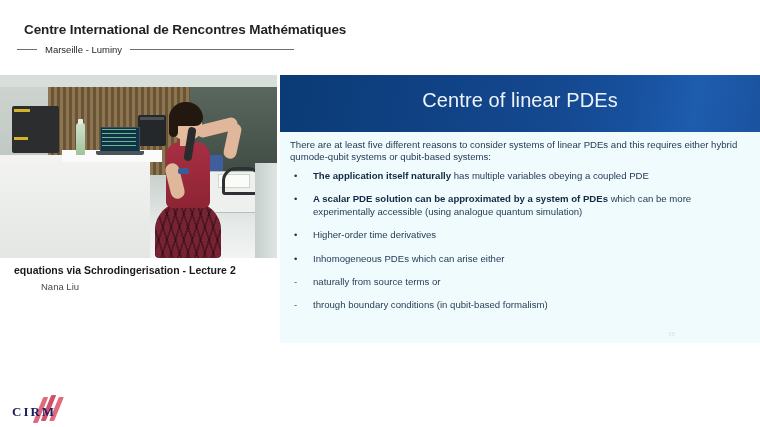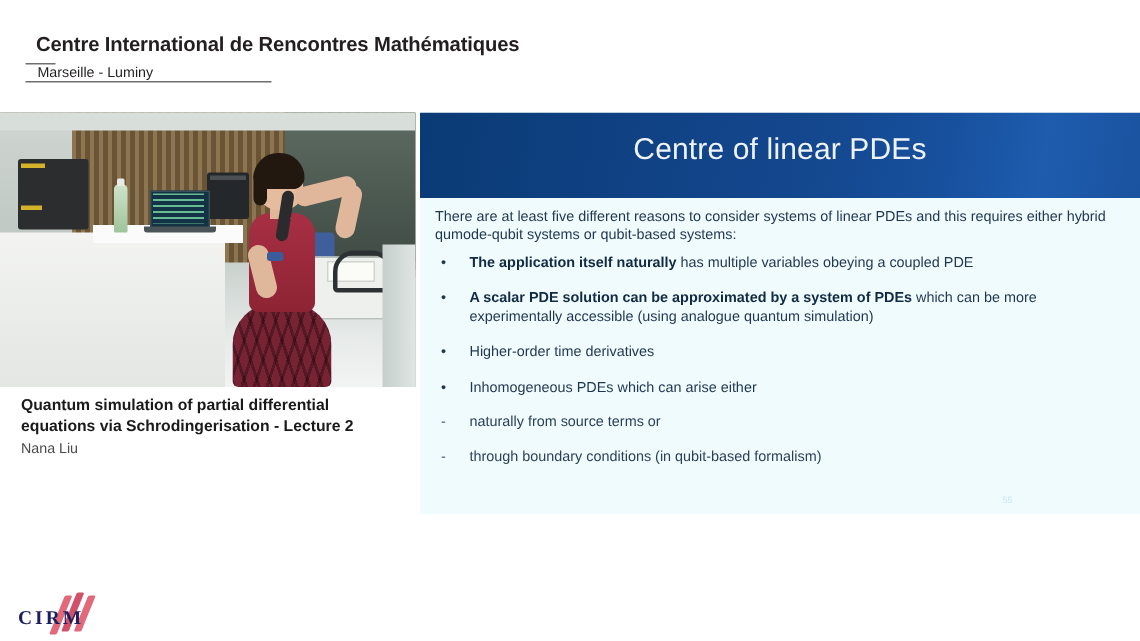--- a/index.html
+++ b/index.html
@@ -33,22 +33,21 @@
     letter-spacing: -0.1px;
     white-space: nowrap;
   }
   #header-subrow {
     position: absolute;
     left: 17px;
     top: 42px;
     width: 300px;
     height: 14px;
     display: flex;
-    align-items: flex-start;
-    flex-direction: column;
+    align-items: center;
   }
   .rule-short {
     width: 20px;
     height: 1px;
     background: #6d6e71;
     flex: 0 0 auto;
   }
   #header-subtitle {
     font-size: 9.5px;
     color: #231f20;
@@ -269,20 +268,21 @@
     font-size: 10.5px;
     font-weight: bold;
     color: #1a1a1a;
     line-height: 13.5px;
   }
   #talk-speaker {
     font-size: 9.5px;
     font-weight: normal;
     color: #4a4a4a;
     margin-top: 3px;
+    margin-left: 27px;
   }
 
   
   #slide {
     position: absolute;
     left: 280px;
     top: 75px;
     width: 480px;
     height: 268px;
     background: #f0fbfd;
@@ -451,21 +451,20 @@
   <div class="vid-layer" id="vid-neck"></div>
   <div class="vid-layer" id="vid-head"></div>
   <div class="vid-layer" id="vid-hair"></div>
   <div class="vid-layer" id="vid-hair-side"></div>
   <div class="vid-layer" id="vid-arm-left"></div>
   <div class="vid-layer" id="vid-arm-lower"></div>
   <div class="vid-layer" id="vid-mic"></div>
 </div>
 
 <div id="talk-caption">
-  <div class="caption-line">Quantum simulation of partial differential</div>
   <div class="caption-line">equations via Schrodingerisation  - Lecture 2</div>
   <div id="talk-speaker">Nana Liu</div>
 </div>
 
 <div id="slide">
   <div id="slide-title-banner">
     <div id="slide-title">Centre of linear PDEs</div>
   </div>
   <div id="slide-body">
     <div id="slide-intro">There are at least five different reasons to consider systems of linear PDEs and this requires either hybrid qumode-qubit systems or qubit-based systems:</div>

